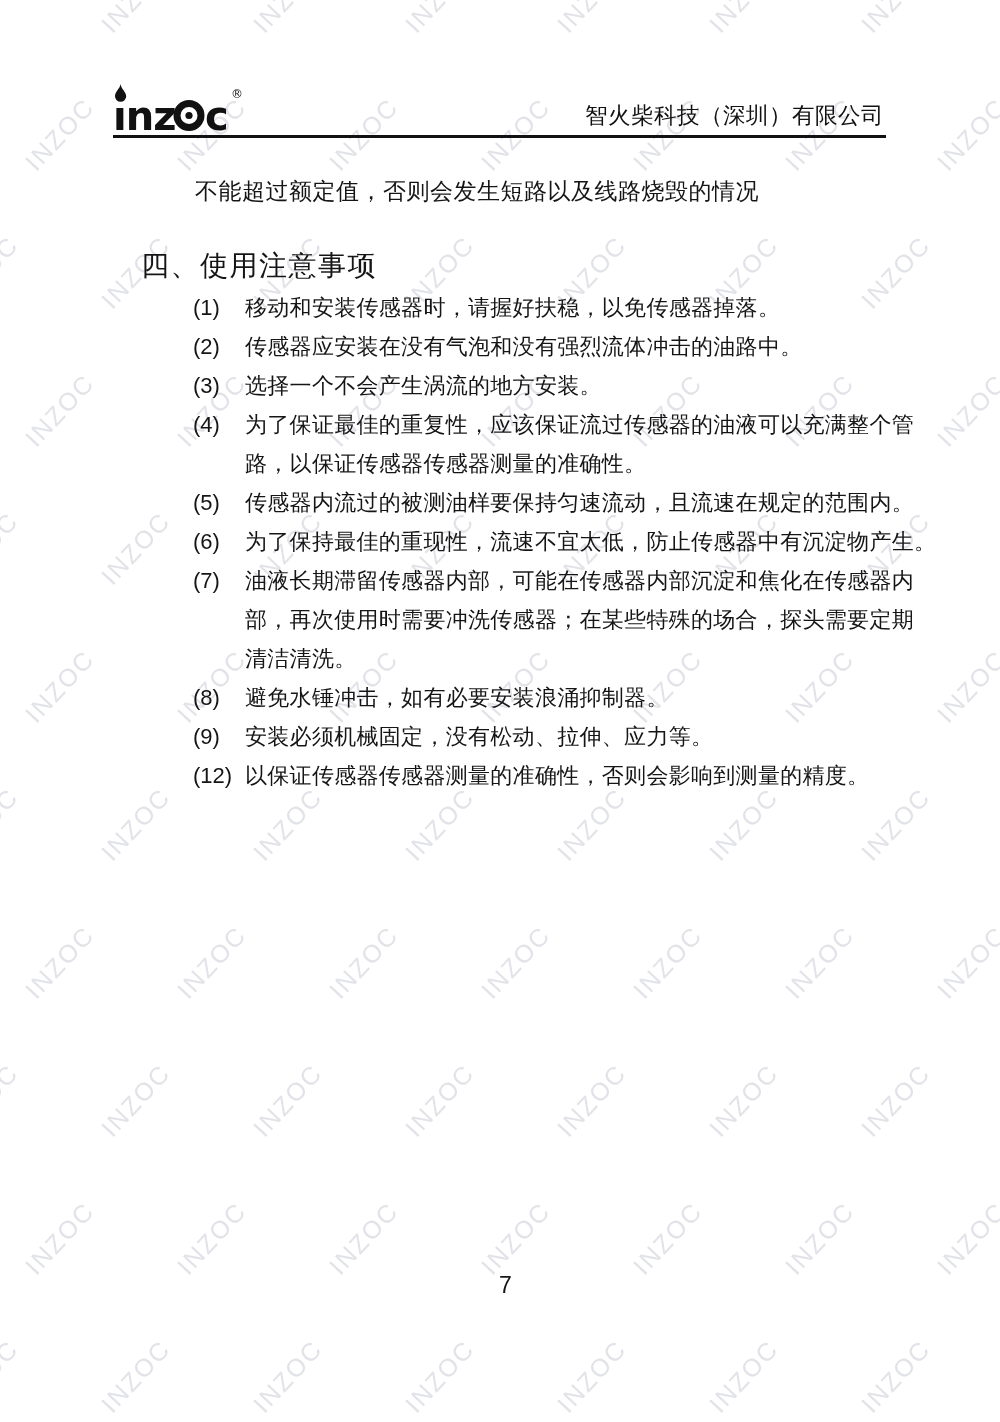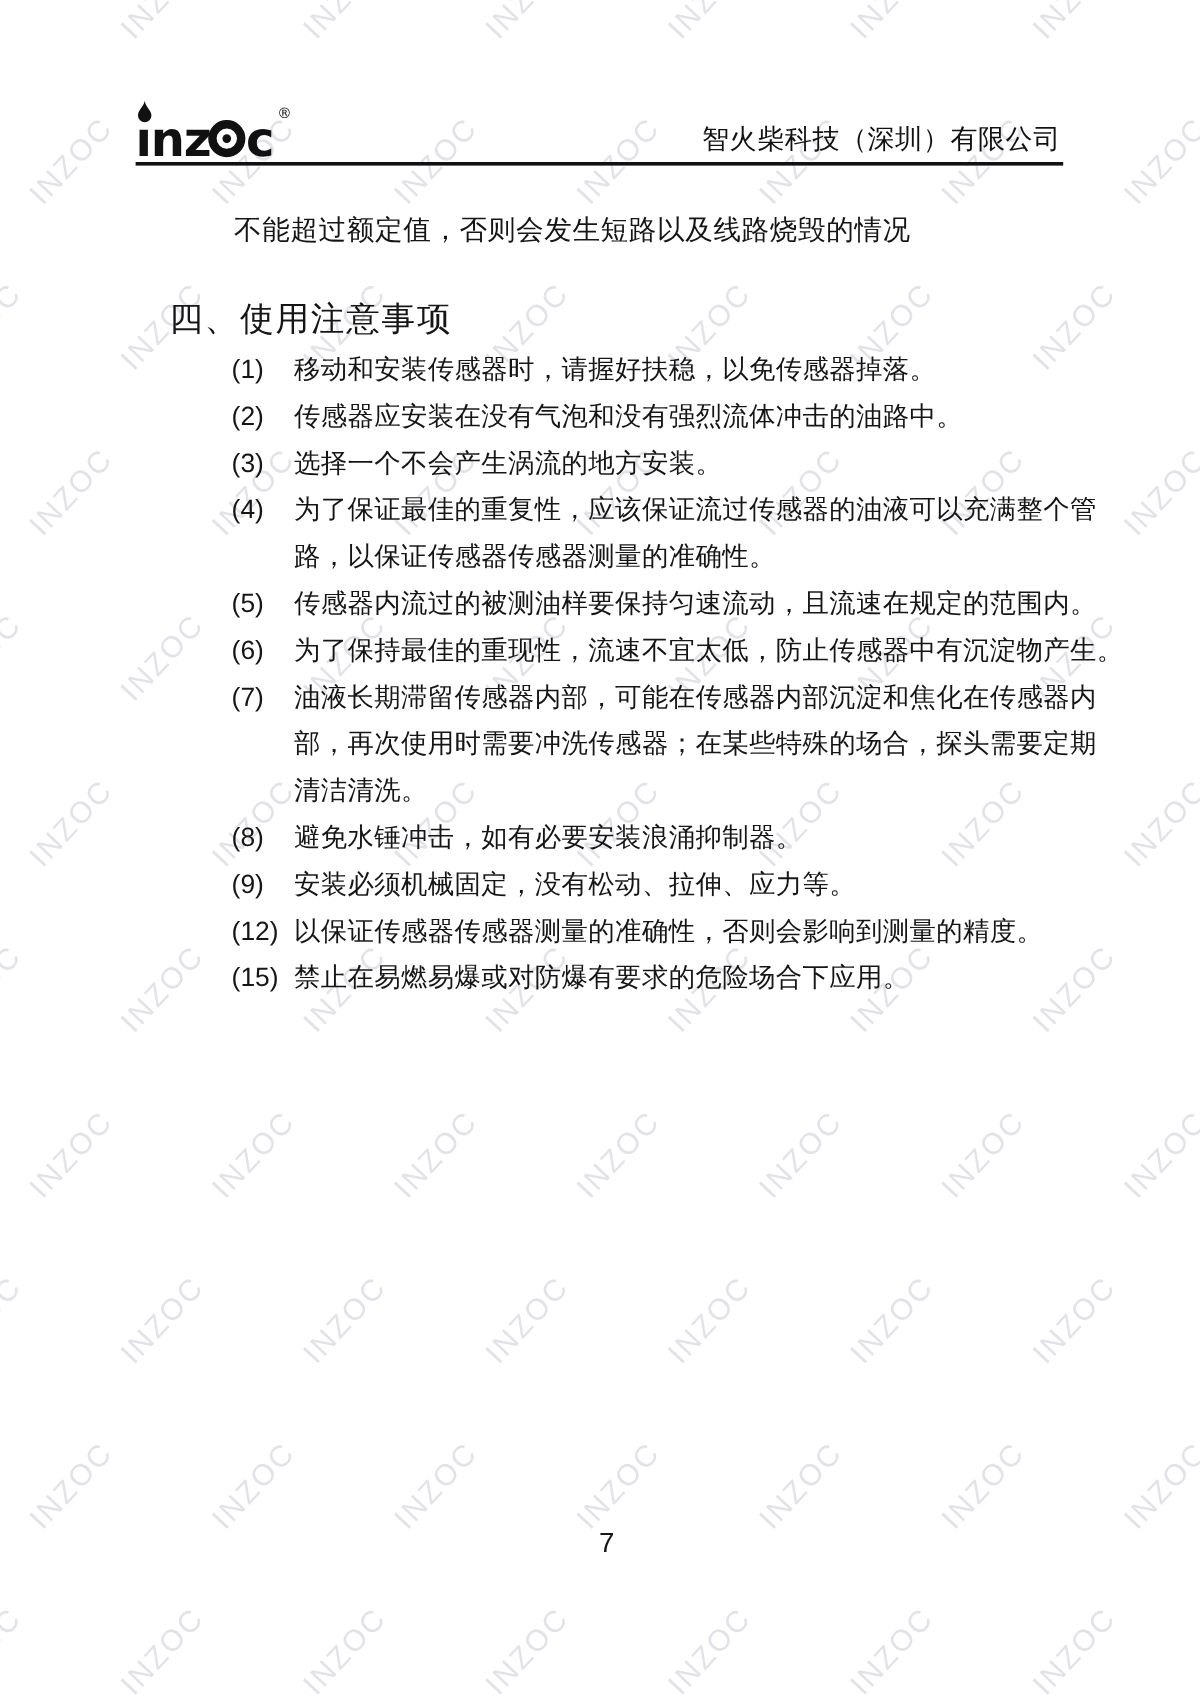--- a/index.html
+++ b/index.html
@@ -247,21 +247,17 @@
           <div class="note-text">避免水锤冲击，如有必要安装浪涌抑制器。</div>
         </div>
         <div class="note-item">
           <span class="note-num">(9)</span>
           <div class="note-text">安装必须机械固定，没有松动、拉伸、应力等。</div>
         </div>
         <div class="note-item">
           <span class="note-num">(12)</span>
           <div class="note-text">以保证传感器传感器测量的准确性，否则会影响到测量的精度。</div>
         </div>
-        <div class="note-item">
-          <span class="note-num">(15)</span>
-          <div class="note-text">禁止在易燃易爆或对防爆有要求的危险场合下应用。</div>
-        </div>
       </div>
     <div class="page-number">7</div>
   </div>
 
 </div>
 
 </body></html>

